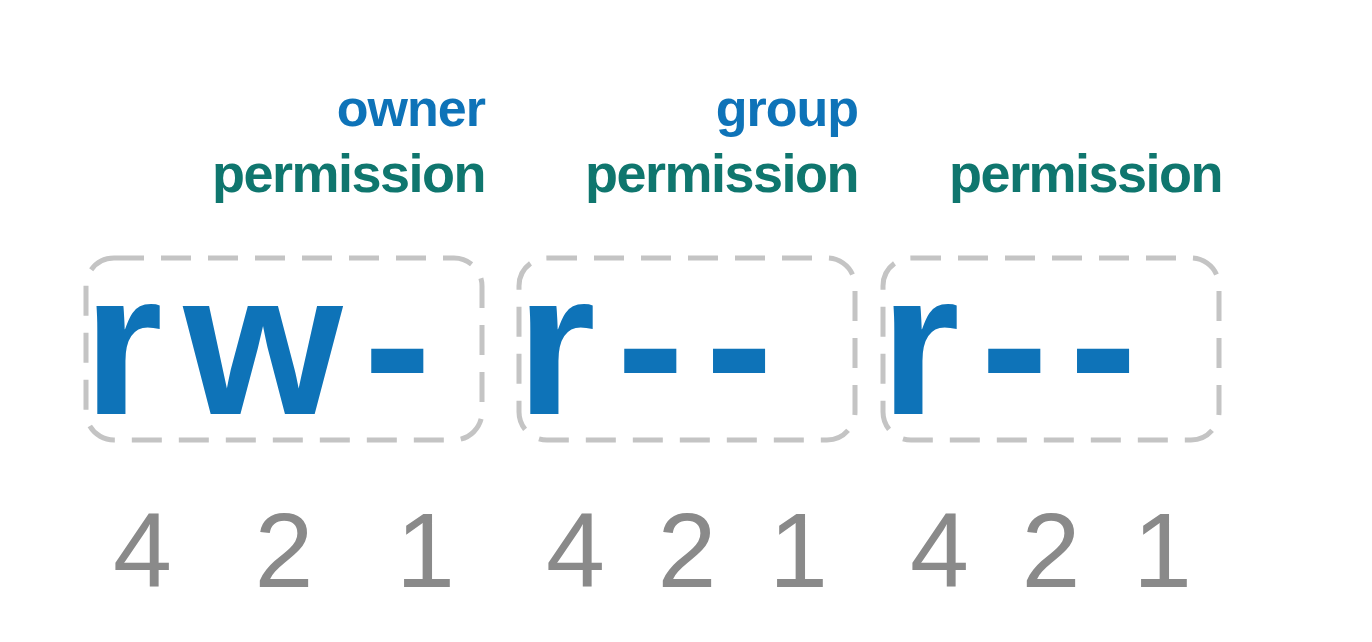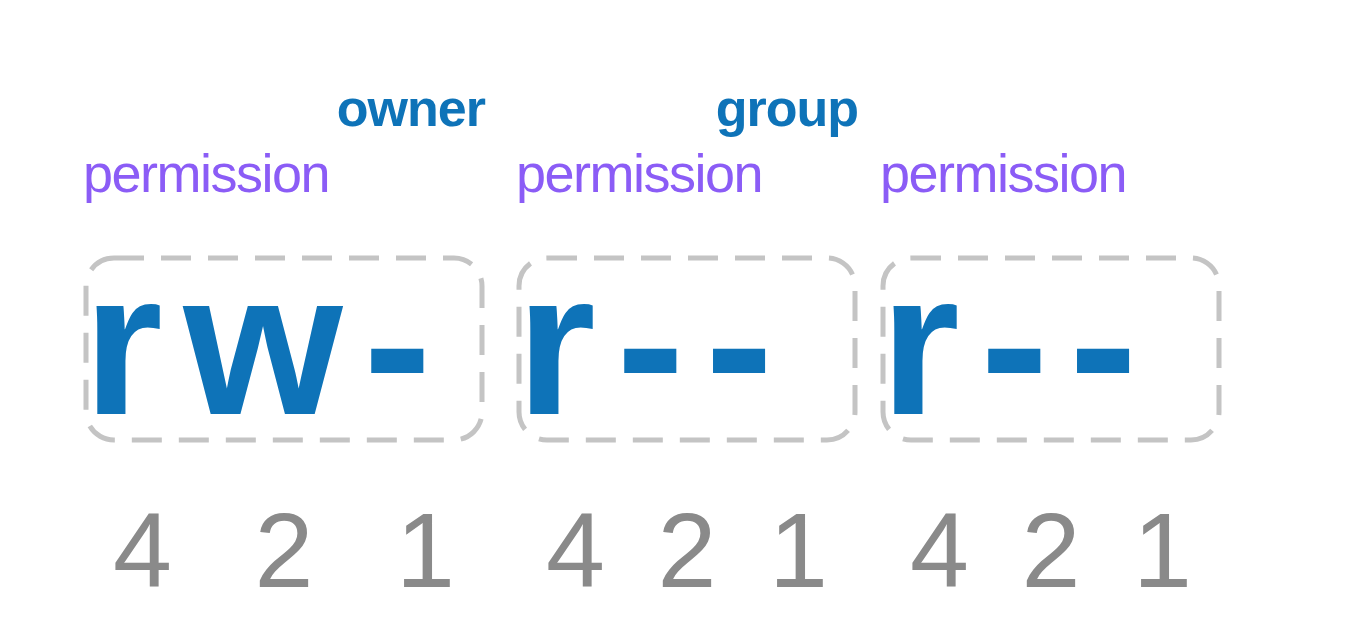--- a/index.html
+++ b/index.html
@@ -30,25 +30,25 @@
     line-height: 62px;
     font-weight: 700;
     color: #0e73b8;
     letter-spacing: -1px;
   }
   .g-sub {
     position: absolute;
     top: 146px;
     left: 0;
     width: 100%;
-    text-align: left;
+    text-align: right;
     font-size: 54px;
     line-height: 54px;
-    font-weight: 400;
-    color: #8b5cf6;
+    font-weight: 700;
+    color: #0f766e;
     letter-spacing: -1.5px;
   }
   .perm-box {
     position: absolute;
     top: 255px;
     left: 0;
     width: 100%;
     height: 188px;
     display: flex;
     align-items: center;

